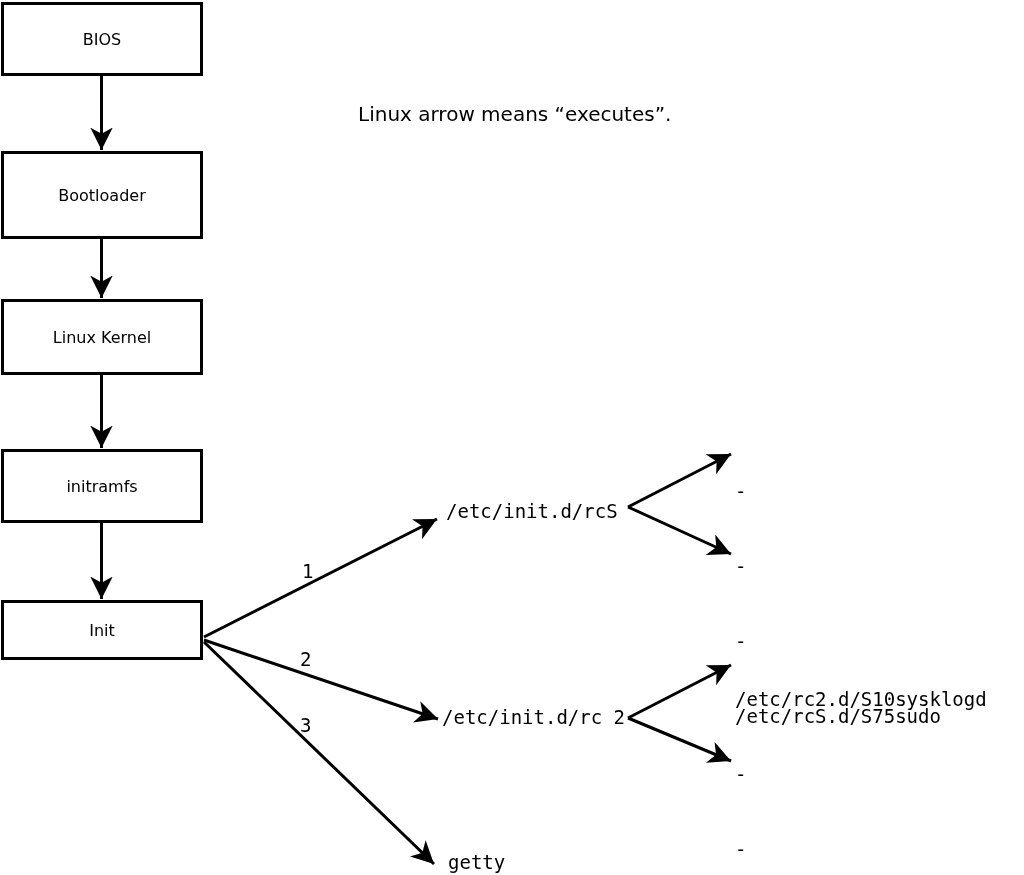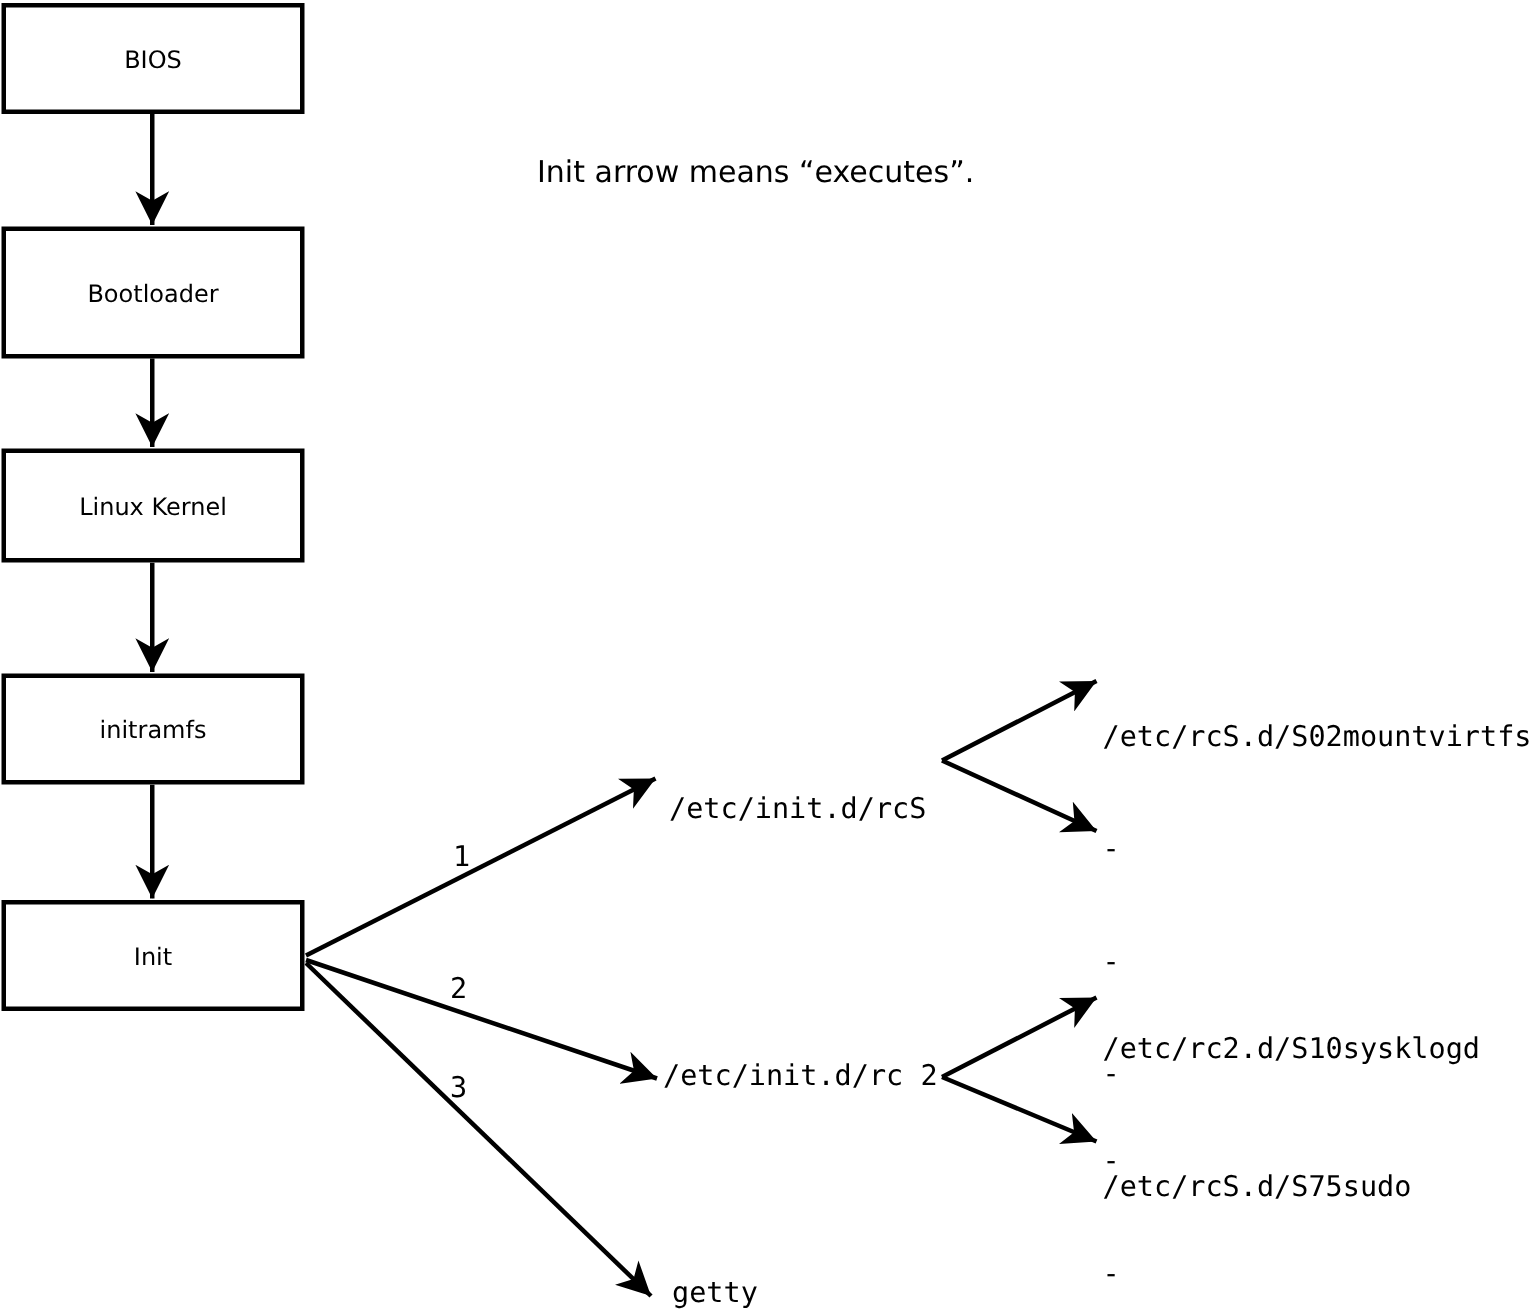--- a/index.html
+++ b/index.html
@@ -26,21 +26,21 @@
     display: flex;
     align-items: center;
     justify-content: center;
     font-size: 16px;
     font-family: "DejaVu Sans", sans-serif;
   }
   #node-bios       { top: 2px;   height: 74px; }
   #node-bootloader { top: 151px; height: 88px; }
   #node-kernel     { top: 299px; height: 76px; }
   #node-initramfs  { top: 449px; height: 74px; }
-  #node-init       { top: 600px; height: 74px; }
+  #node-init       { top: 600px; height: 60px; }
 
   .note {
     position: absolute;
     left: 358px;
     top: 102px;
     font-size: 20px;
     font-family: "DejaVu Sans", sans-serif;
     white-space: nowrap;
   }
   .mono {
@@ -49,21 +49,21 @@
     font-size: 19px;
     line-height: 19px;
     white-space: pre;
   }
   .arrow-num {
     position: absolute;
     font-family: "DejaVu Sans Mono", monospace;
     font-size: 19px;
     line-height: 19px;
   }
-  #label-rcS   { left: 446px; top: 502px; margin-top: 28px; }
+  #label-rcS   { left: 446px; top: 502px; }
   #label-rc2   { left: 442px; top: 708px; }
   #label-getty { left: 448px; top: 853px; }
   #num-1 { left: 302px; top: 562px; }
   #num-2 { left: 300px; top: 650px; }
   #num-3 { left: 300px; top: 716px; }
 
   .script-col {
     position: absolute;
     left: 735px;
     font-family: "DejaVu Sans Mono", monospace;
@@ -123,21 +123,21 @@
       <line x1="628" y1="507" x2="731" y2="554" marker-end="url(#ah)"></line>
     </g>
     <g>
       <line x1="628" y1="718" x2="731" y2="665" marker-end="url(#ah)"></line>
     </g>
     <g>
       <line x1="628" y1="718" x2="731" y2="761" marker-end="url(#ah)"></line>
     </g>
   </svg>
 
-  <div class="note">Init arrow means “executes”.</div>
+  <div class="note">Linux arrow means “executes”.</div>
 
   <div class="node" id="node-bios">
     <span>BIOS</span>
   </div>
   <div class="node" id="node-bootloader">
     <span>Bootloader</span>
   </div>
   <div class="node" id="node-kernel">
     <span>Linux Kernel</span>
   </div>
@@ -150,21 +150,20 @@
 
   <div class="arrow-num" id="num-1">1</div>
   <div class="arrow-num" id="num-2">2</div>
   <div class="arrow-num" id="num-3">3</div>
 
   <div class="mono" id="label-rcS">/etc/init.d/rcS</div>
   <div class="mono" id="label-rc2">/etc/init.d/rc 2</div>
   <div class="mono" id="label-getty">getty</div>
 
   <div class="script-col" id="col-rcS">
-    <div>/etc/rcS.d/S02mountvirtfs</div>
     <div>-</div>
     <div>-</div>
     <div>-</div>
     <div>/etc/rcS.d/S75sudo</div>
   </div>
 
   <div class="script-col" id="col-rc2">
     <div>/etc/rc2.d/S10sysklogd</div>
     <div>-</div>
     <div>-</div>

